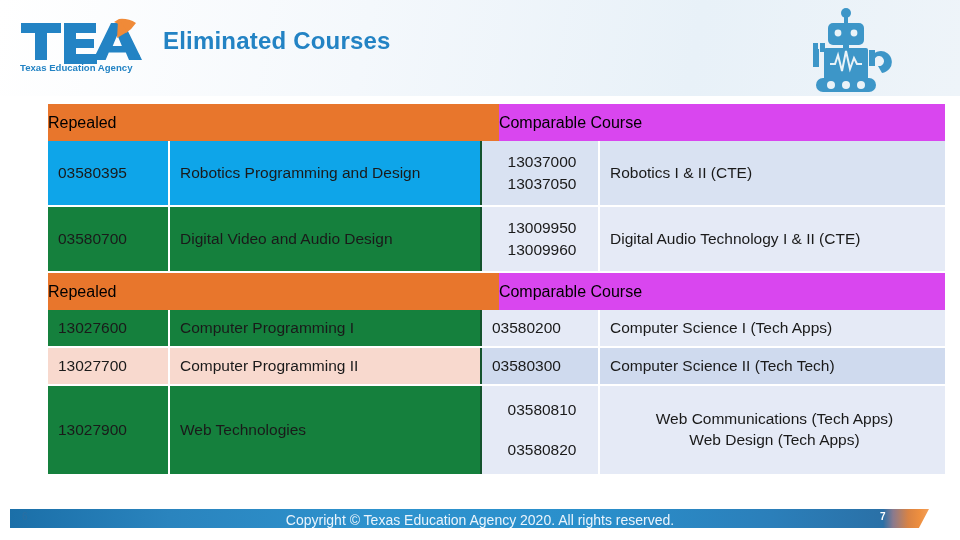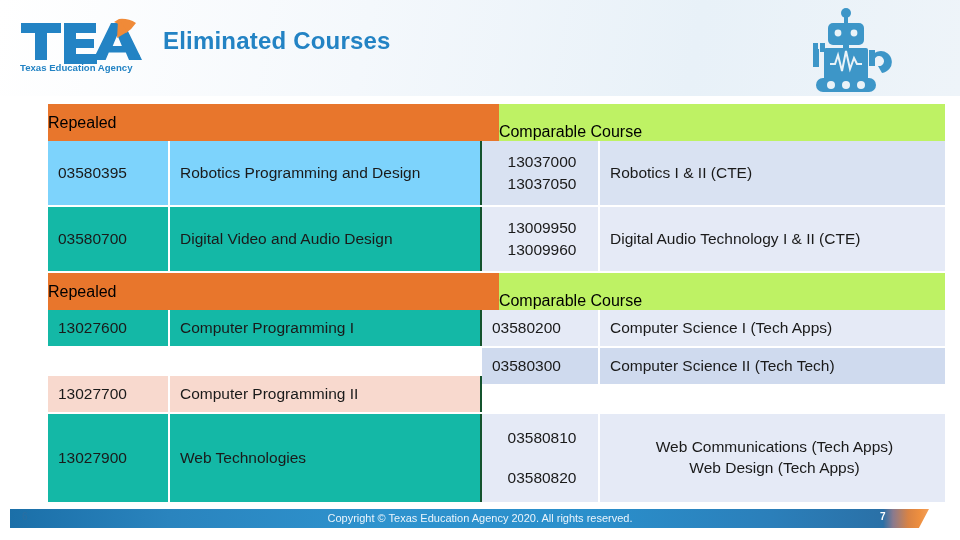--- a/index.html
+++ b/index.html
@@ -86,32 +86,32 @@
 
   
   .hdr { height: 37px; }
   .hdr-left {
     background: #E8762C;
     width: 468px;
     display: flex;
     align-items: center;
   }
   .hdr-right {
-    background: #bef264;
+    background: #d946ef;
     width: 463px;
     display: flex;
-    align-items: flex-end;
-  }
-
-  
-  .band-a .c1, .band-a .c2 { background: #7dd3fc; }
+    align-items: center;
+  }
+
+  
+  .band-a .c1, .band-a .c2 { background: #0ea5e9; }
   .band-a .c3, .band-a .c4 { background: #D9E2F2; }
-  .band-b .c1, .band-b .c2 { background: #14b8a6; }
+  .band-b .c1, .band-b .c2 { background: #15803d; }
   .band-b .c3, .band-b .c4 { background: #E5EAF6; }
-  .band-c .c1, .band-c .c2 { background: #F8D9CE; margin-top: 28px; }
+  .band-c .c1, .band-c .c2 { background: #F8D9CE; }
   .band-c .c3, .band-c .c4 { background: #CFDAEE; }
 
   .c1, .c3 { border-right: 2px solid #ffffff; }
   .c2 { border-right: 2px solid #14532d; }
   .row.body-row { border-bottom: 2px solid #ffffff; }
 
   .stack {
     display: flex;
     flex-direction: column;
     justify-content: center;
@@ -154,21 +154,21 @@
     top: 6px;
     font-size: 10px;
     color: #2B6FA2;
   }
   .footer-copy {
     position: absolute;
     left: 0;
     top: 7px;
     width: 960px;
     text-align: center;
-    font-size: 11px;
+    font-size: 14px;
     color: #EAF4FC;
   }
   .footer-page-right {
     position: absolute;
     left: 880px;
     top: 6px;
     font-size: 10px;
     color: #ffffff;
     font-weight: bold;
   }

